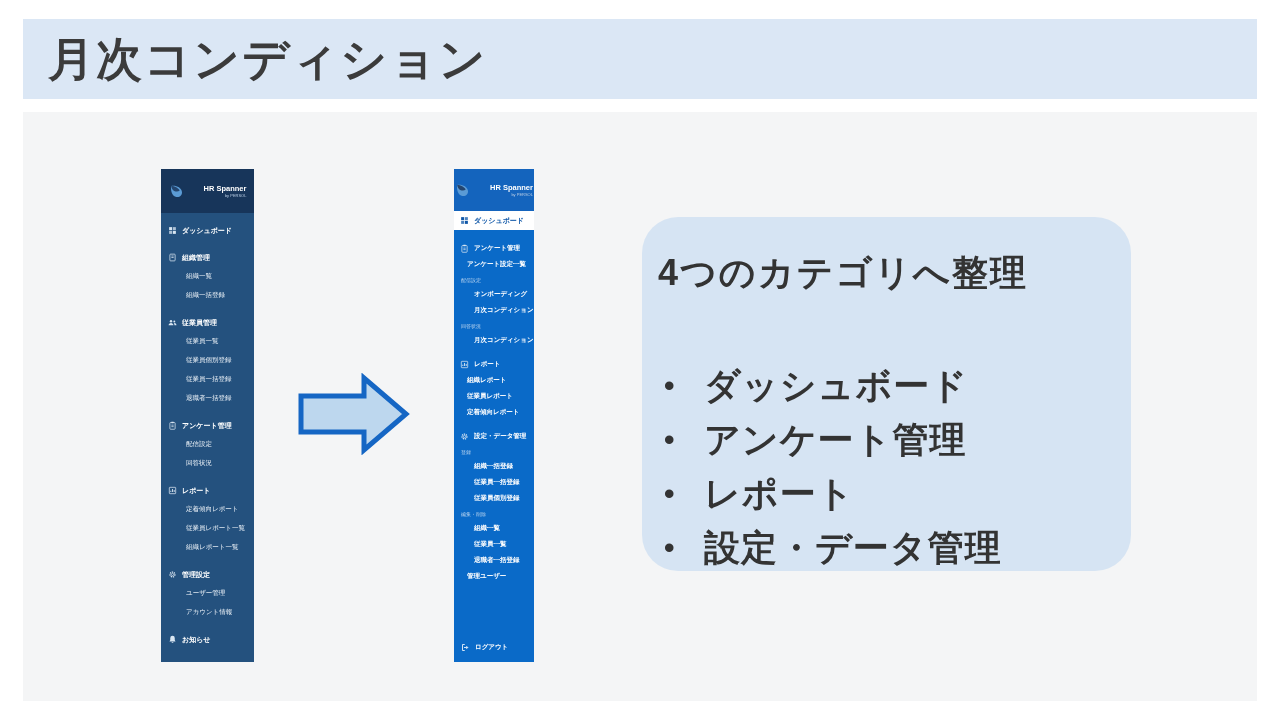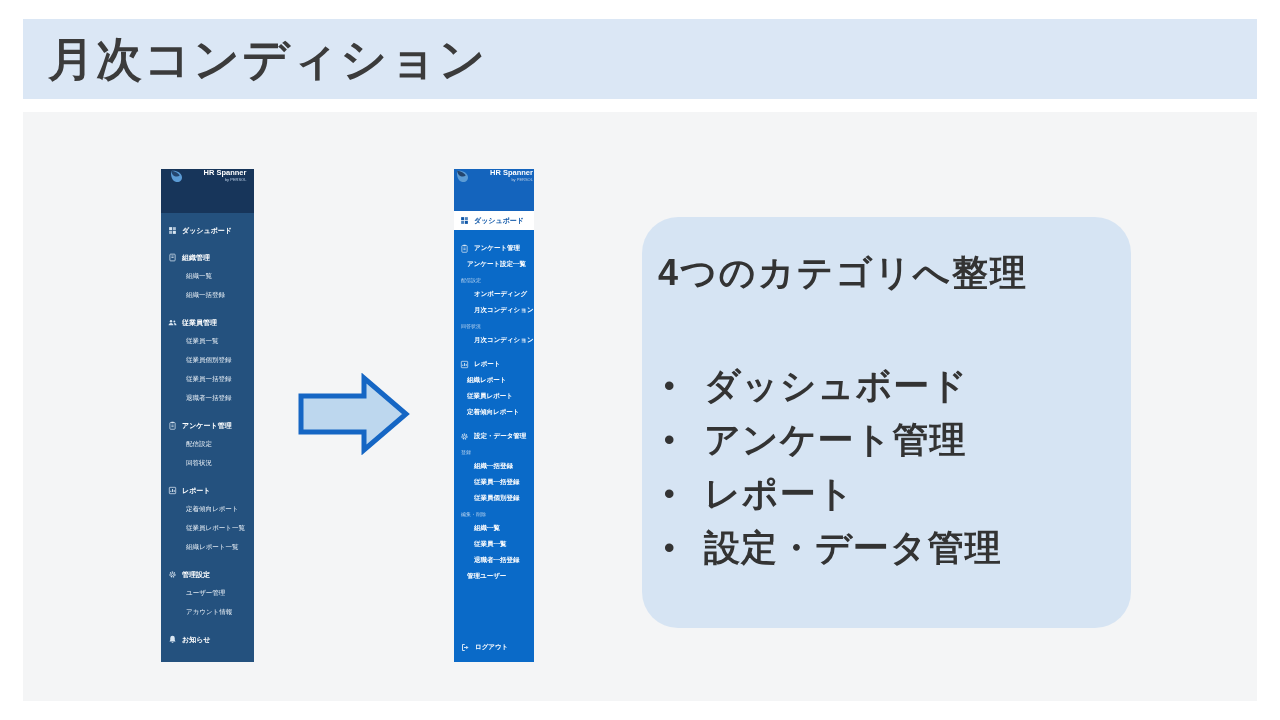--- a/index.html
+++ b/index.html
@@ -17,21 +17,21 @@
     color:var(--title,#3b3b3b);letter-spacing:2px;line-height:1;
   }
   .main-area{
     position:absolute;left:23px;top:112px;width:1234px;height:589px;
     background:var(--main,#f4f5f6);
   }
   
   .sidebar{position:absolute;display:flex;flex-direction:column;color:#fff;box-sizing:border-box;}
   .sb-left{left:138px;top:57px;width:93px;height:493px;background:var(--left-bg,#24517e);}
   .sb-right{left:431px;top:57px;width:80px;height:493px;background:var(--right-bg,#0a6ac8);}
-  .logo{display:flex;justify-content:center;gap:20px;flex:0 0 auto;}
+  .logo{display:flex;align-items:center;justify-content:center;gap:20px;flex:0 0 auto;}
   .sb-left .logo{height:44px;background:var(--left-header,#17355a);}
   .sb-right .logo{height:42px;background:var(--right-header,#1464bd);}
   .logo-mark svg{width:15px;height:15px;display:block;}
   .logo-text{display:flex;flex-direction:column;line-height:1;}
   .brand{font-size:7.5px;font-weight:bold;color:#fff;}
   .byline{font-size:4px;color:#b9cde4;text-align:right;margin-top:1.5px;}
   nav.menu{flex:1 1 auto;display:flex;flex-direction:column;min-height:0;}
   .sb-left nav.menu{padding-top:5px;}
   .mi{display:flex;align-items:center;flex:0 0 auto;}
   .mi .ic{display:flex;flex:0 0 auto;}
@@ -48,21 +48,21 @@
   .sb-right .mi.sub{padding-left:13px;height:16px;font-size:6.5px;font-weight:bold;}
   .sb-right .mi.sub2{padding-left:20px;height:16px;font-size:6.5px;font-weight:bold;}
   .sb-right .mi.label{margin-top:2px;padding-left:7px;height:12px;font-size:5px;color:#bcd6f0;}
   .sb-right .sb-footer{margin-top:auto;display:flex;align-items:center;gap:5px;padding:0 0 10px 7px;font-size:6.5px;font-weight:bold;}
   .sb-footer .ic svg{width:9px;height:9px;display:block;color:#e8f1fa;}
   
   .arrow{position:absolute;left:275px;top:261px;width:112px;height:82px;}
   .arrow svg{display:block;width:112px;height:82px;}
   
   .callout{
-    position:absolute;left:619px;top:105px;width:489px;height:411px;
+    position:absolute;left:619px;top:105px;width:489px;height:354px;
     background:var(--callout-bg,#d6e4f3);border-radius:36px;
     box-sizing:border-box;padding:36px 10px 16px 16px;color:var(--text-dark,#333);
   }
   .callout-heading{font-size:36px;font-weight:bold;letter-spacing:2px;line-height:40px;}
   .callout ul{list-style:none;margin:66px 0 0 0;padding:0;}
   .callout li{display:flex;align-items:center;height:54px;font-size:36px;font-weight:bold;letter-spacing:1px;}
   .callout li .dot{flex:0 0 46px;padding-left:6px;box-sizing:border-box;font-size:30px;}
 </style>
 </head>
 <body>

